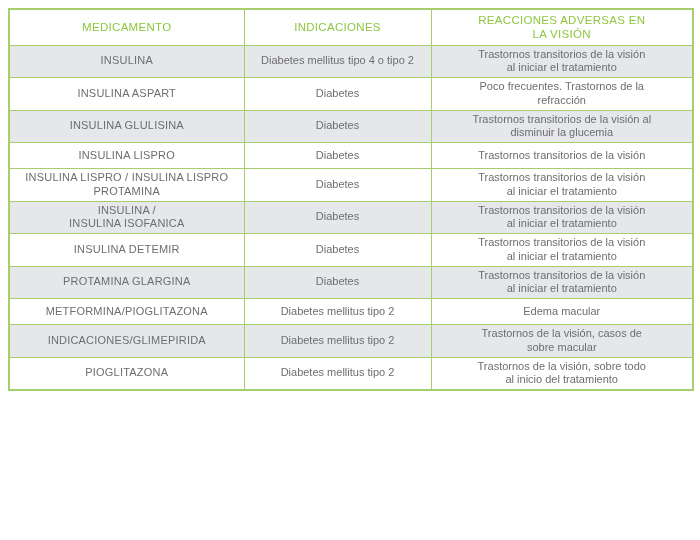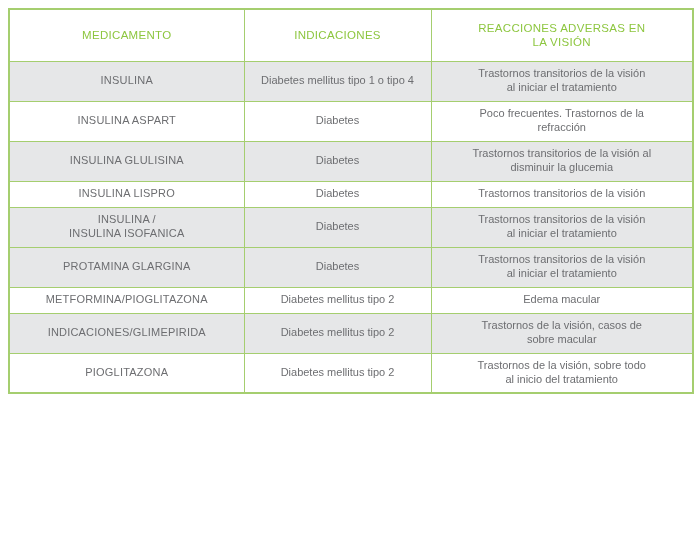--- a/index.html
+++ b/index.html
@@ -30,37 +30,37 @@
   table.med-table td {
     border: 1.5px solid var(--border-green);
     text-align: center;
     vertical-align: middle;
     white-space: pre-line;
     padding: 2px 6px;
     box-sizing: border-box;
     line-height: 1.25;
   }
   table.med-table thead tr {
-    height: 52px;
+    height: 36px;
     background: #ffffff;
   }
   table.med-table th {
     color: var(--header-green);
     font-weight: 400;
     font-size: 11.5px;
     letter-spacing: 0.3px;
   }
   table.med-table td {
     color: var(--body-gray);
     font-size: 11px;
   }
   table.med-table td.med-name {
     letter-spacing: 0.2px;
   }
-  table.med-table tbody tr.row-tall  { height: 40px; }
+  table.med-table tbody tr.row-tall  { height: 32px; }
   table.med-table tbody tr.row-short { height: 26px; }
   table.med-table tbody tr.alt { background: var(--row-gray); }
   table.med-table tbody tr:not(.alt) { background: #ffffff; }
 </style>
 </head>
 <body>
 
 <div class="page">
   <table class="med-table">
     <colgroup>
@@ -72,44 +72,57 @@
       <tr id="header-row">
           <th>MEDICAMENTO</th>
           <th>INDICACIONES</th>
           <th>REACCIONES ADVERSAS EN
 LA VISIÓN</th>
         </tr>
     </thead>
     <tbody id="table-body">
         <tr class="alt row-tall">
           <td class="med-name">INSULINA</td>
-          <td>Diabetes mellitus tipo 1 o tipo 4</td>
+          <td>Diabetes mellitus tipo 4 o tipo 2</td>
           <td>Trastornos transitorios de la visión
 al iniciar el tratamiento</td>
         </tr>
         <tr class="row-tall">
           <td class="med-name">INSULINA ASPART</td>
           <td>Diabetes</td>
           <td>Poco frecuentes. Trastornos de la
 refracción</td>
         </tr>
         <tr class="alt row-tall">
           <td class="med-name">INSULINA GLULISINA</td>
           <td>Diabetes</td>
           <td>Trastornos transitorios de la visión al
 disminuir la glucemia</td>
         </tr>
         <tr class="row-short">
           <td class="med-name">INSULINA LISPRO</td>
           <td>Diabetes</td>
           <td>Trastornos transitorios de la visión</td>
         </tr>
+        <tr class="row-tall">
+          <td class="med-name">INSULINA LISPRO / INSULINA LISPRO
+PROTAMINA</td>
+          <td>Diabetes</td>
+          <td>Trastornos transitorios de la visión
+al iniciar el tratamiento</td>
+        </tr>
         <tr class="alt row-tall">
           <td class="med-name">INSULINA /
 INSULINA ISOFANICA</td>
+          <td>Diabetes</td>
+          <td>Trastornos transitorios de la visión
+al iniciar el tratamiento</td>
+        </tr>
+        <tr class="row-tall">
+          <td class="med-name">INSULINA DETEMIR</td>
           <td>Diabetes</td>
           <td>Trastornos transitorios de la visión
 al iniciar el tratamiento</td>
         </tr>
         <tr class="alt row-tall">
           <td class="med-name">PROTAMINA GLARGINA</td>
           <td>Diabetes</td>
           <td>Trastornos transitorios de la visión
 al iniciar el tratamiento</td>
         </tr>

